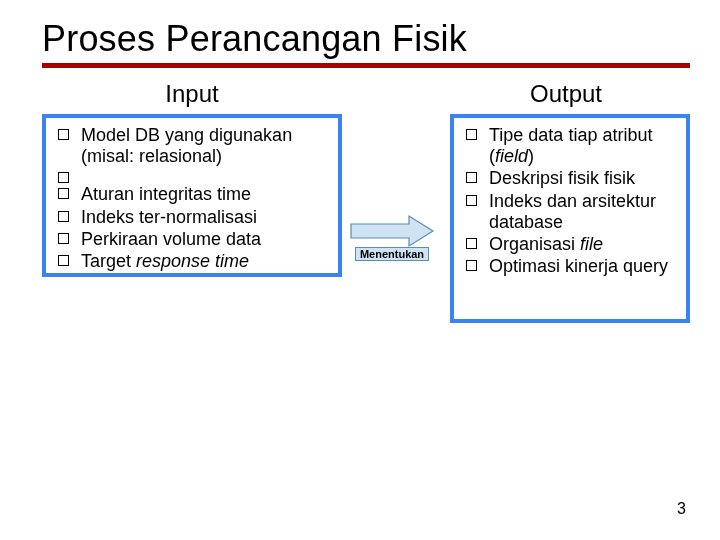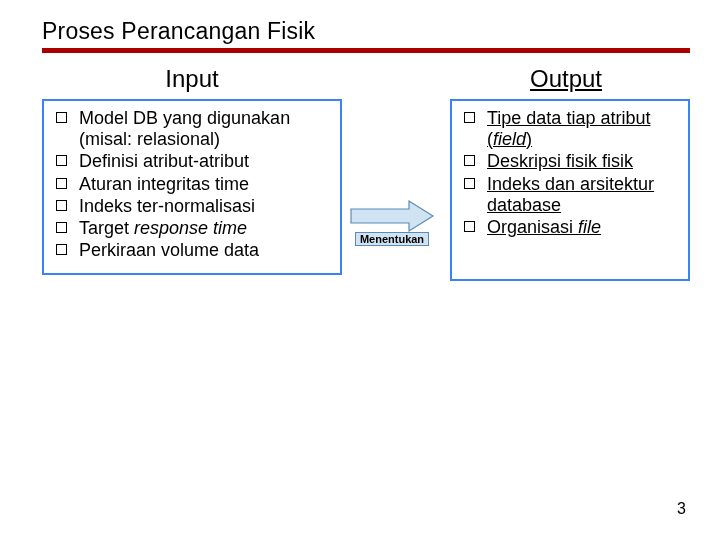--- a/index.html
+++ b/index.html
@@ -10,50 +10,50 @@
     font-family: Verdana, Tahoma, Geneva, sans-serif;
     color: #000;
   }
   .slide {
     position: relative;
     width: 720px; height: 540px;
     padding: 18px 30px 20px 42px;
   }
   .title-block { margin-bottom: 6px; }
   .title {
-    font-size: 23px;
+    font-size: 36px;
     font-weight: 400;
     letter-spacing: 0.2px;
     margin: 0 0 3px 0;
   }
   .rule {
     height: 5px;
     background: #a00;
     width: 100%;
     margin: 0;
     border: none;
   }
   .cols {
     display: flex;
     align-items: flex-start;
     justify-content: space-between;
     margin-top: 4px;
   }
   .col-left { width: 300px; }
   .col-mid { width: 100px; display:flex; flex-direction:column; align-items:center; justify-content:flex-start; padding-top:140px; }
-  .col-right { width: 248px; text-decoration: underline; }
+  .col-right { width: 248px; }
   .col-heading {
     font-size: 24px;
     font-weight: 400;
     text-align: center;
     margin: 6px 0 6px 0;
   }
   .box {
-    border: 2px solid #3b82f6;
-    padding: 6px 10px 10px 10px;
+    border: 4px solid #3b82f6;
+    padding: 6px 10px 0 10px;
   }
   .box.right { padding-bottom: 40px; margin-left: 8px; }
   ul.sq {
     list-style: none;
     padding: 0; margin: 0;
   }
   ul.sq li {
     display: flex;
     align-items: flex-start;
     font-size: 18px;
@@ -104,37 +104,36 @@
     <div class="col-left">
       <div class="col-heading">Input</div>
       <div class="box">
         <ul class="sq" id="input-list">
             <li>
               <span class="marker"></span>
               <span class="txt">Model DB yang digunakan (misal: relasional)</span>
             </li>
             <li>
               <span class="marker"></span>
-              <span class="txt">Definisi atribut-atribut</span>
             </li>
             <li>
               <span class="marker"></span>
               <span class="txt">Aturan integritas time</span>
             </li>
             <li>
               <span class="marker"></span>
               <span class="txt">Indeks ter-normalisasi</span>
             </li>
             <li>
               <span class="marker"></span>
-              <span class="txt">Target <i>response time</i></span>
+              <span class="txt">Perkiraan volume data</span>
             </li>
             <li>
               <span class="marker"></span>
-              <span class="txt">Perkiraan volume data</span>
+              <span class="txt">Target <i>response time</i></span>
             </li>
           </ul>
       </div>
     </div>
 
     <div class="col-mid">
       <div class="arrow-wrap">
         <svg class="arrow-svg" width="86" height="34" viewBox="0 0 86 34">
           <polygon points="2,10 60,10 60,2 84,17 60,32 60,24 2,24" fill="#cfe3f3" stroke="#5b8cb5" stroke-width="1.2"></polygon>
         </svg>
@@ -155,20 +154,24 @@
               <span class="txt">Deskripsi fisik fisik</span>
             </li>
             <li>
               <span class="marker"></span>
               <span class="txt">Indeks dan arsitektur database</span>
             </li>
             <li>
               <span class="marker"></span>
               <span class="txt">Organisasi <i>file</i></span>
             </li>
+            <li>
+              <span class="marker"></span>
+              <span class="txt">Optimasi kinerja query</span>
+            </li>
           </ul>
       </div>
     </div>
 
   </div>
 
   <div class="pagenum">3</div>
 
 </div>
 

